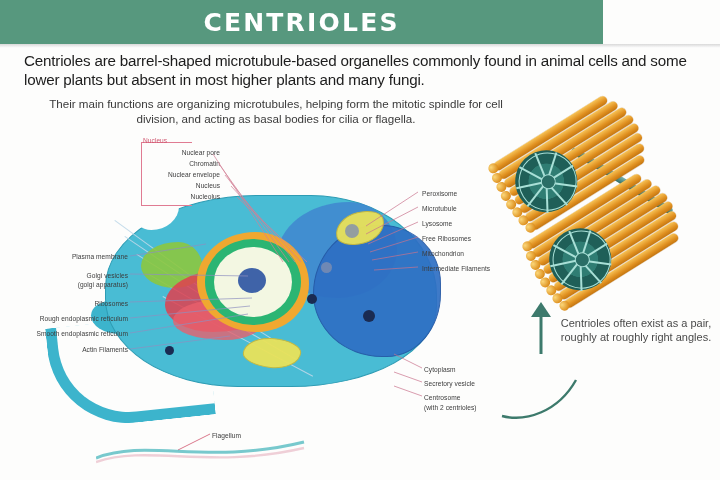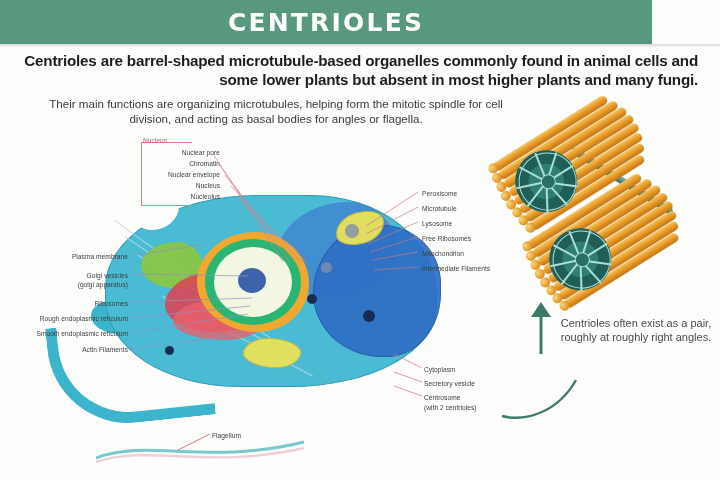--- a/index.html
+++ b/index.html
@@ -6,37 +6,37 @@
   body{
     width:720px;height:480px;overflow:hidden;
     background:#ffffff;
     font-family:"Liberation Sans", sans-serif;
     position:relative;
   }
   #infographic{position:relative;width:720px;height:480px;background:#fdfdfc;overflow:hidden;}
 
   
   .header-band{
-    position:absolute;left:0;top:0;width:652px;height:44px;
+    position:absolute;left:0;top:0;width:603px;height:44px;
     background:#57987e;
     display:flex;align-items:center;justify-content:center;text-align:center;
   }
   .header-title{
     color:#ffffff;font-size:25px;font-weight:bold;letter-spacing:2.2px;
     font-family:"DejaVu Sans", sans-serif;
   }
   .header-shadow{
     position:absolute;left:0;top:44px;width:720px;height:4px;
     background:linear-gradient(#d9d9d9,#ffffff);
   }
 
   
   .lede{
     position:absolute;left:24px;top:51px;width:674px;
-    text-align:right;font-size:15.2px;font-weight:bold;color:#1d1d1d;
+    text-align:left;font-size:15.2px;font-weight:normal;color:#1d1d1d;
     line-height:19px;letter-spacing:-0.2px;
   }
   .subtext{
     position:absolute;left:28px;top:97px;width:496px;
     text-align:center;font-size:11.6px;color:#3a3a3a;line-height:14.5px;
   }
 
   
   .label{
     position:absolute;font-size:6.6px;color:#3c3c3c;white-space:nowrap;
@@ -186,21 +186,21 @@
 <body>
 
 <div id="infographic">
 
   <div class="header-band">
     <div class="header-title">CENTRIOLES</div>
   </div>
   <div class="header-shadow"></div>
 
   <div class="lede">Centrioles are barrel-shaped microtubule-based organelles commonly found in animal cells and some lower plants but absent in most higher plants and many fungi.</div>
-  <div class="subtext">Their main functions are organizing microtubules, helping form the mitotic spindle for cell division, and acting as basal bodies for angles or flagella.</div>
+  <div class="subtext">Their main functions are organizing microtubules, helping form the mitotic spindle for cell division, and acting as basal bodies for cilia or flagella.</div>
 
   <div class="cell-stage">
 
     <div class="flagellum"></div>
     <div class="flagellum-stub"></div>
 
     <div class="cell-body"></div>
     <div class="cell-lobe2"></div>
     <div class="cell-lobe"></div>
     <div class="cell-notch"></div>

